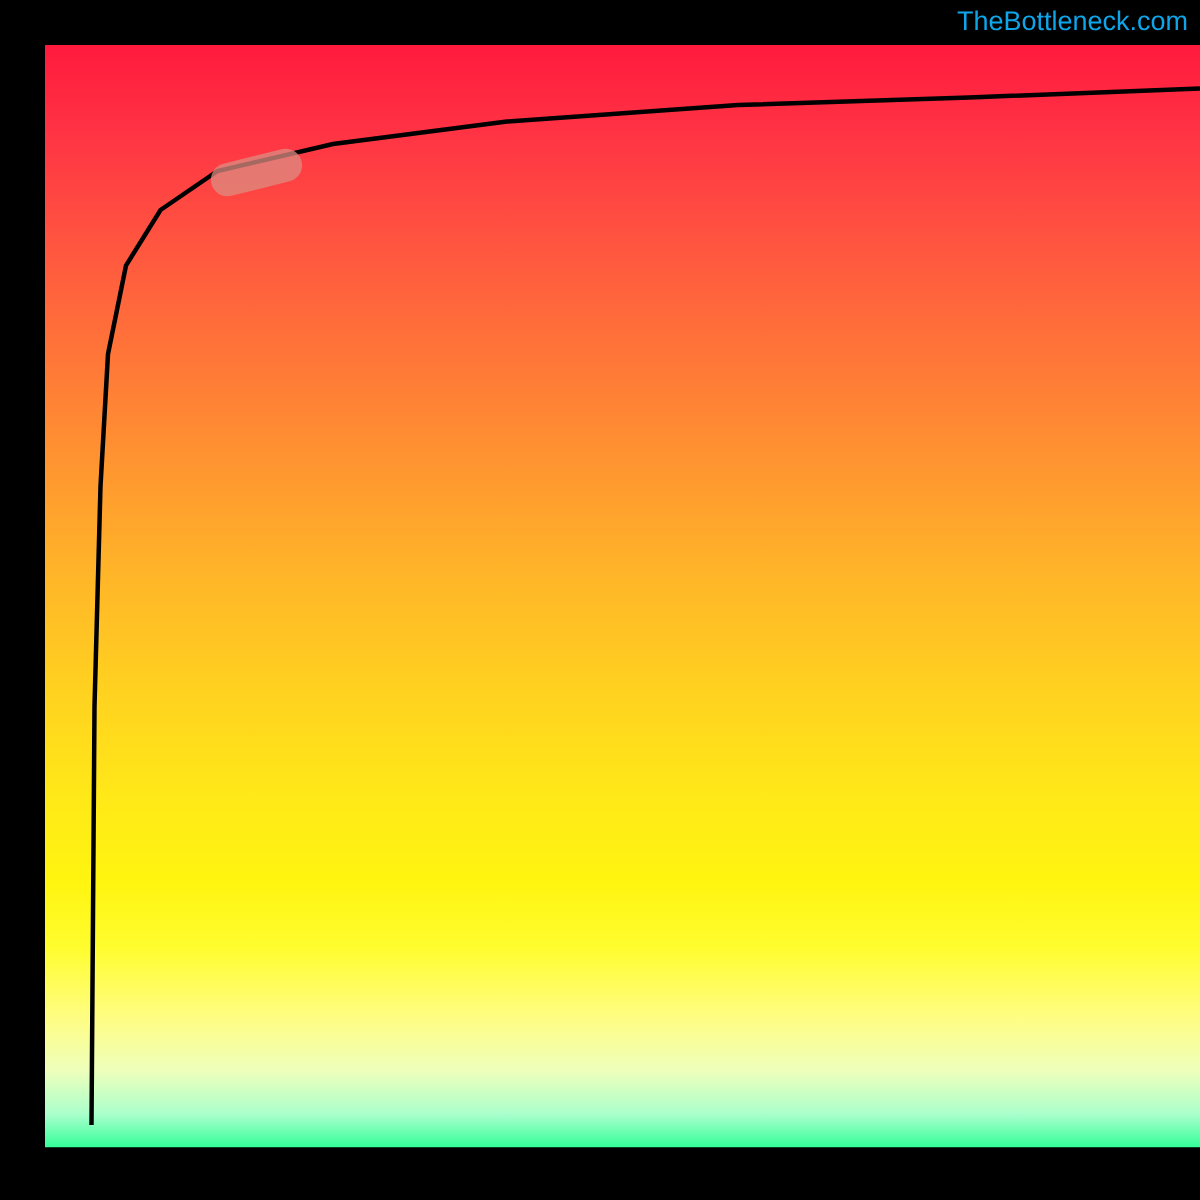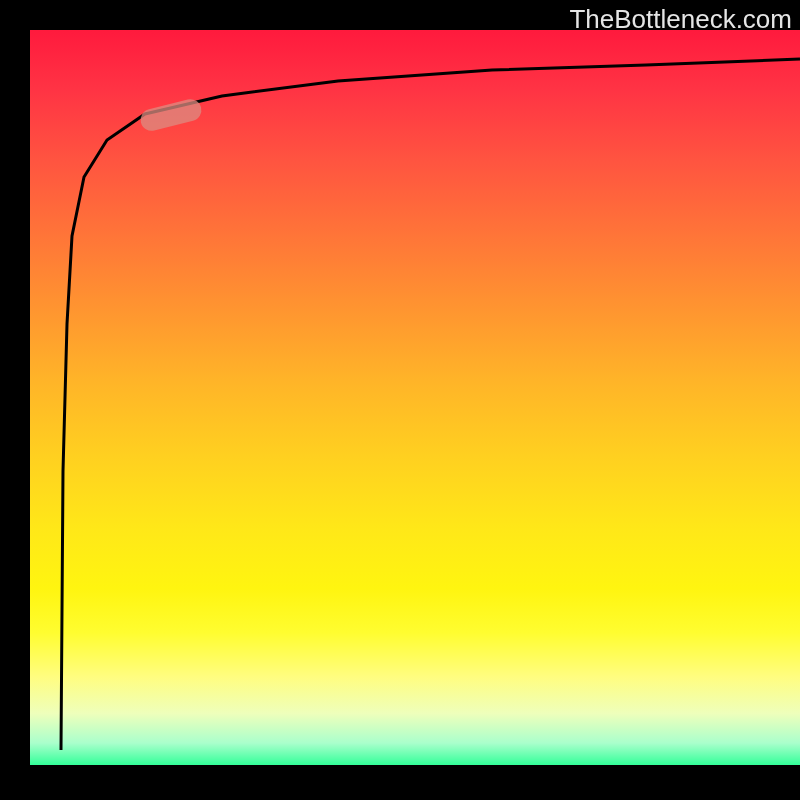--- a/index.html
+++ b/index.html
@@ -11,22 +11,22 @@
       width: 800px;
       height: 800px;
       background: #000;
       position: relative;
       font-family: Arial, sans-serif;
     }
     .watermark {
       position: absolute;
       top: 4px;
       right: 8px;
-      color: #e5e5e5;
-      font-size: 26px;
+      color: #0ea5e9;
+      font-size: 18px;
       z-index: 10;
     }
     .chart-container {
       position: absolute;
       top: 30px;
       left: 30px;
       width: 770px;
       height: 735px;
       overflow: hidden;
     }

